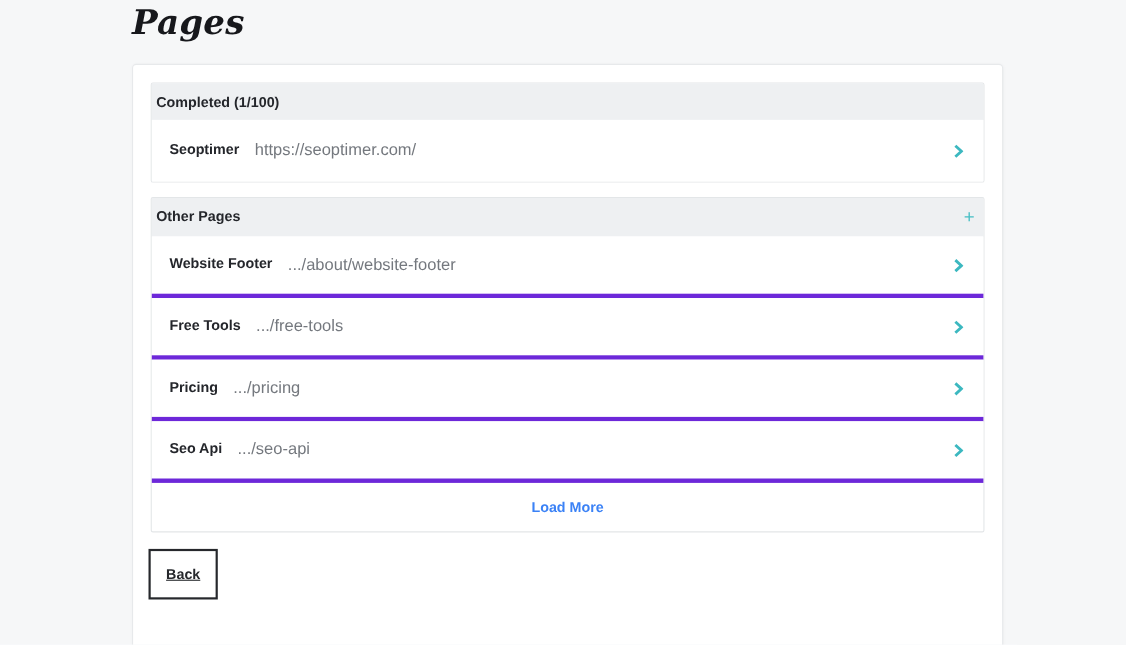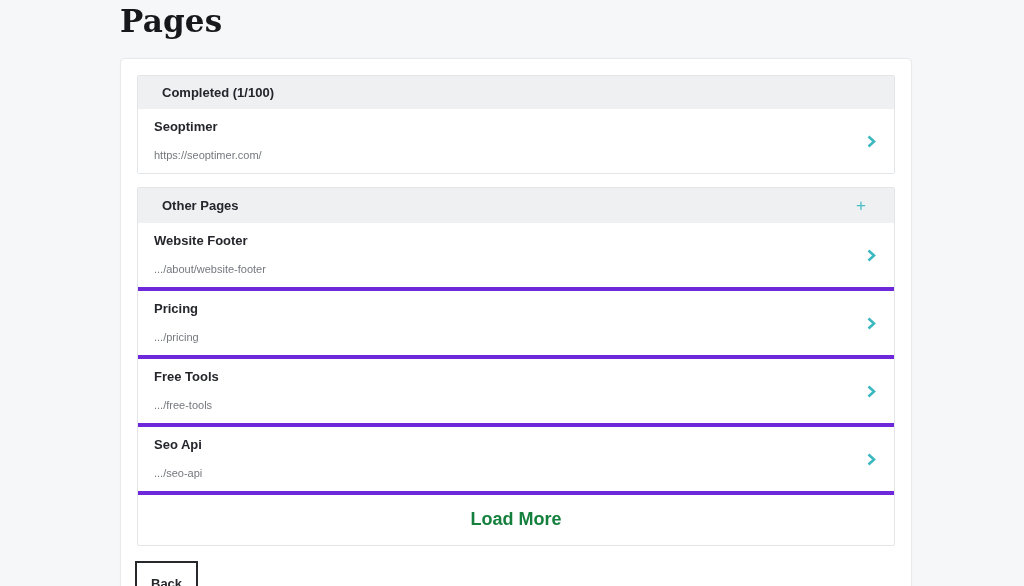--- a/index.html
+++ b/index.html
@@ -15,44 +15,45 @@
     width: 792px;
     padding-top: 4px;
   }
   .page-title {
     font-family: "DejaVu Serif", serif;
     font-weight: 800;
     font-size: 31px;
     letter-spacing: 0.2px;
     color: #17181c;
     line-height: 1.1;
+    font-style: italic;
   }
   .outer-card {
     margin-top: 20px;
     background: #ffffff;
     border: 1px solid #e7e9eb;
     border-radius: 4px;
     box-shadow: 0 1px 3px rgba(0,0,0,0.03);
     padding: 16px;
     min-height: 560px;
   }
   .section {
     border: 1px solid #e3e6e8;
     border-radius: 2px;
     background: #ffffff;
   }
   .section + .section { margin-top: 13px; }
   .section-header {
     background: #eef0f2;
-    padding: 9px 24px;
+    padding: 9px 4px;
     font-size: 13px;
     font-weight: 700;
     color: #24262b;
     display: flex;
-    align-items: center;
+    align-items: flex-start;
     justify-content: space-between;
     min-height: 32px;
   }
   .plus-icon {
     color: #49bfc5;
     font-size: 17px;
     font-weight: 400;
     line-height: 1;
     cursor: pointer;
     padding-right: 4px;
@@ -62,48 +63,48 @@
     align-items: center;
     justify-content: space-between;
     padding: 10px 16px;
     min-height: 56px;
     border-bottom: 4px solid #6d28d9;
     cursor: pointer;
     background: #ffffff;
   }
   .row:last-of-type { border-bottom: none; }
   .section .row:only-of-type { border-bottom: none; }
-  .row-text { display: flex; flex-direction: column; gap: 14px; }
+  .row-text { display: flex; flex-direction: row; gap: 14px; }
   .row-title {
     font-size: 13px;
     font-weight: 700;
     color: #24262b;
     line-height: 1.25;
   }
   .row-url {
-    font-size: 11px;
+    font-size: 15px;
     color: #74787e;
     line-height: 1.25;
   }
   .chevron-icon {
     display: inline-flex;
     align-items: center;
     flex: 0 0 auto;
     padding-right: 2px;
   }
   .load-more-wrap {
     display: flex;
     justify-content: center;
     align-items: center;
     padding: 14px 0 15px 0;
   }
   .load-more {
-    font-size: 18px;
-    font-weight: 700;
-    color: #15803d;
+    font-size: 13px;
+    font-weight: 700;
+    color: #3b82f6;
     cursor: pointer;
     background: none;
     border: none;
     font-family: "Liberation Sans", sans-serif;
   }
   .back-button {
     margin-top: 15px;
     margin-left: -2px;
     display: inline-block;
     background: #ffffff;
@@ -158,34 +159,34 @@
         </div>
         <span class="chevron-icon">
           <svg width="9" height="13" viewBox="0 0 9 13">
               <polyline points="1.5,1.5 7,6.5 1.5,11.5" fill="none" stroke="#3cb8c0" stroke-width="2.6"></polyline>
             </svg>
         </span>
       </div>
 
       <div class="row">
         <div class="row-text">
+          <span class="row-title">Free Tools</span>
+          <span class="row-url">.../free-tools</span>
+        </div>
+        <span class="chevron-icon">
+          <svg width="9" height="13" viewBox="0 0 9 13">
+              <polyline points="1.5,1.5 7,6.5 1.5,11.5" fill="none" stroke="#3cb8c0" stroke-width="2.6"></polyline>
+            </svg>
+        </span>
+      </div>
+
+      <div class="row">
+        <div class="row-text">
           <span class="row-title">Pricing</span>
           <span class="row-url">.../pricing</span>
-        </div>
-        <span class="chevron-icon">
-          <svg width="9" height="13" viewBox="0 0 9 13">
-              <polyline points="1.5,1.5 7,6.5 1.5,11.5" fill="none" stroke="#3cb8c0" stroke-width="2.6"></polyline>
-            </svg>
-        </span>
-      </div>
-
-      <div class="row">
-        <div class="row-text">
-          <span class="row-title">Free Tools</span>
-          <span class="row-url">.../free-tools</span>
         </div>
         <span class="chevron-icon">
           <svg width="9" height="13" viewBox="0 0 9 13">
               <polyline points="1.5,1.5 7,6.5 1.5,11.5" fill="none" stroke="#3cb8c0" stroke-width="2.6"></polyline>
             </svg>
         </span>
       </div>
 
       <div class="row">
         <div class="row-text">

